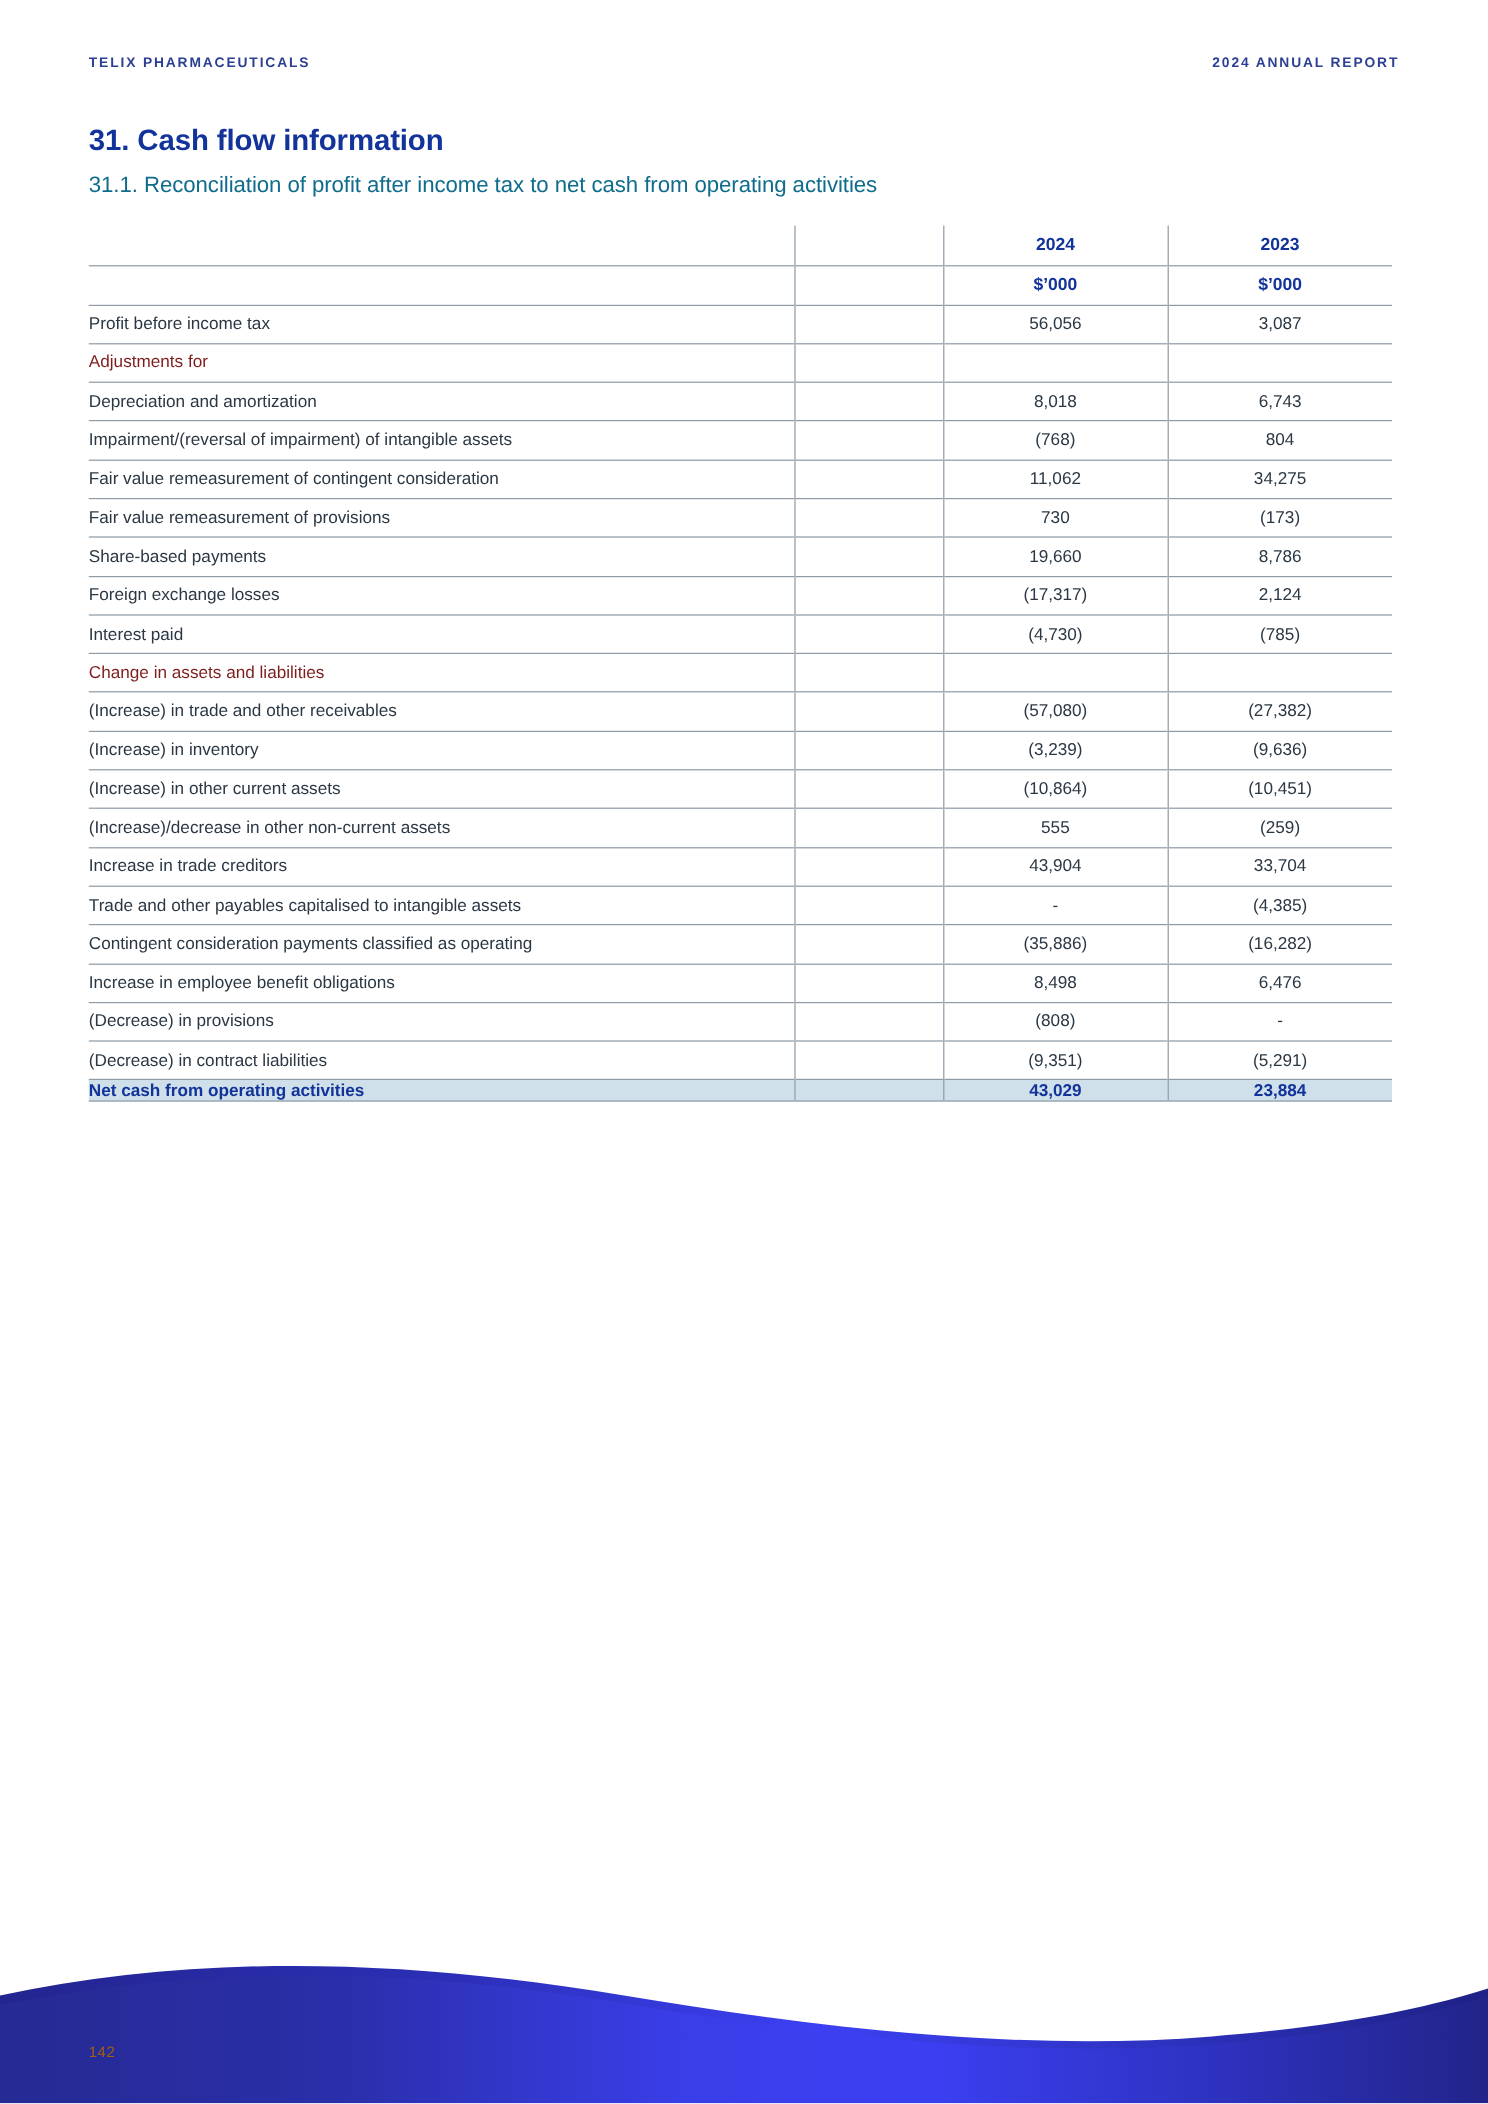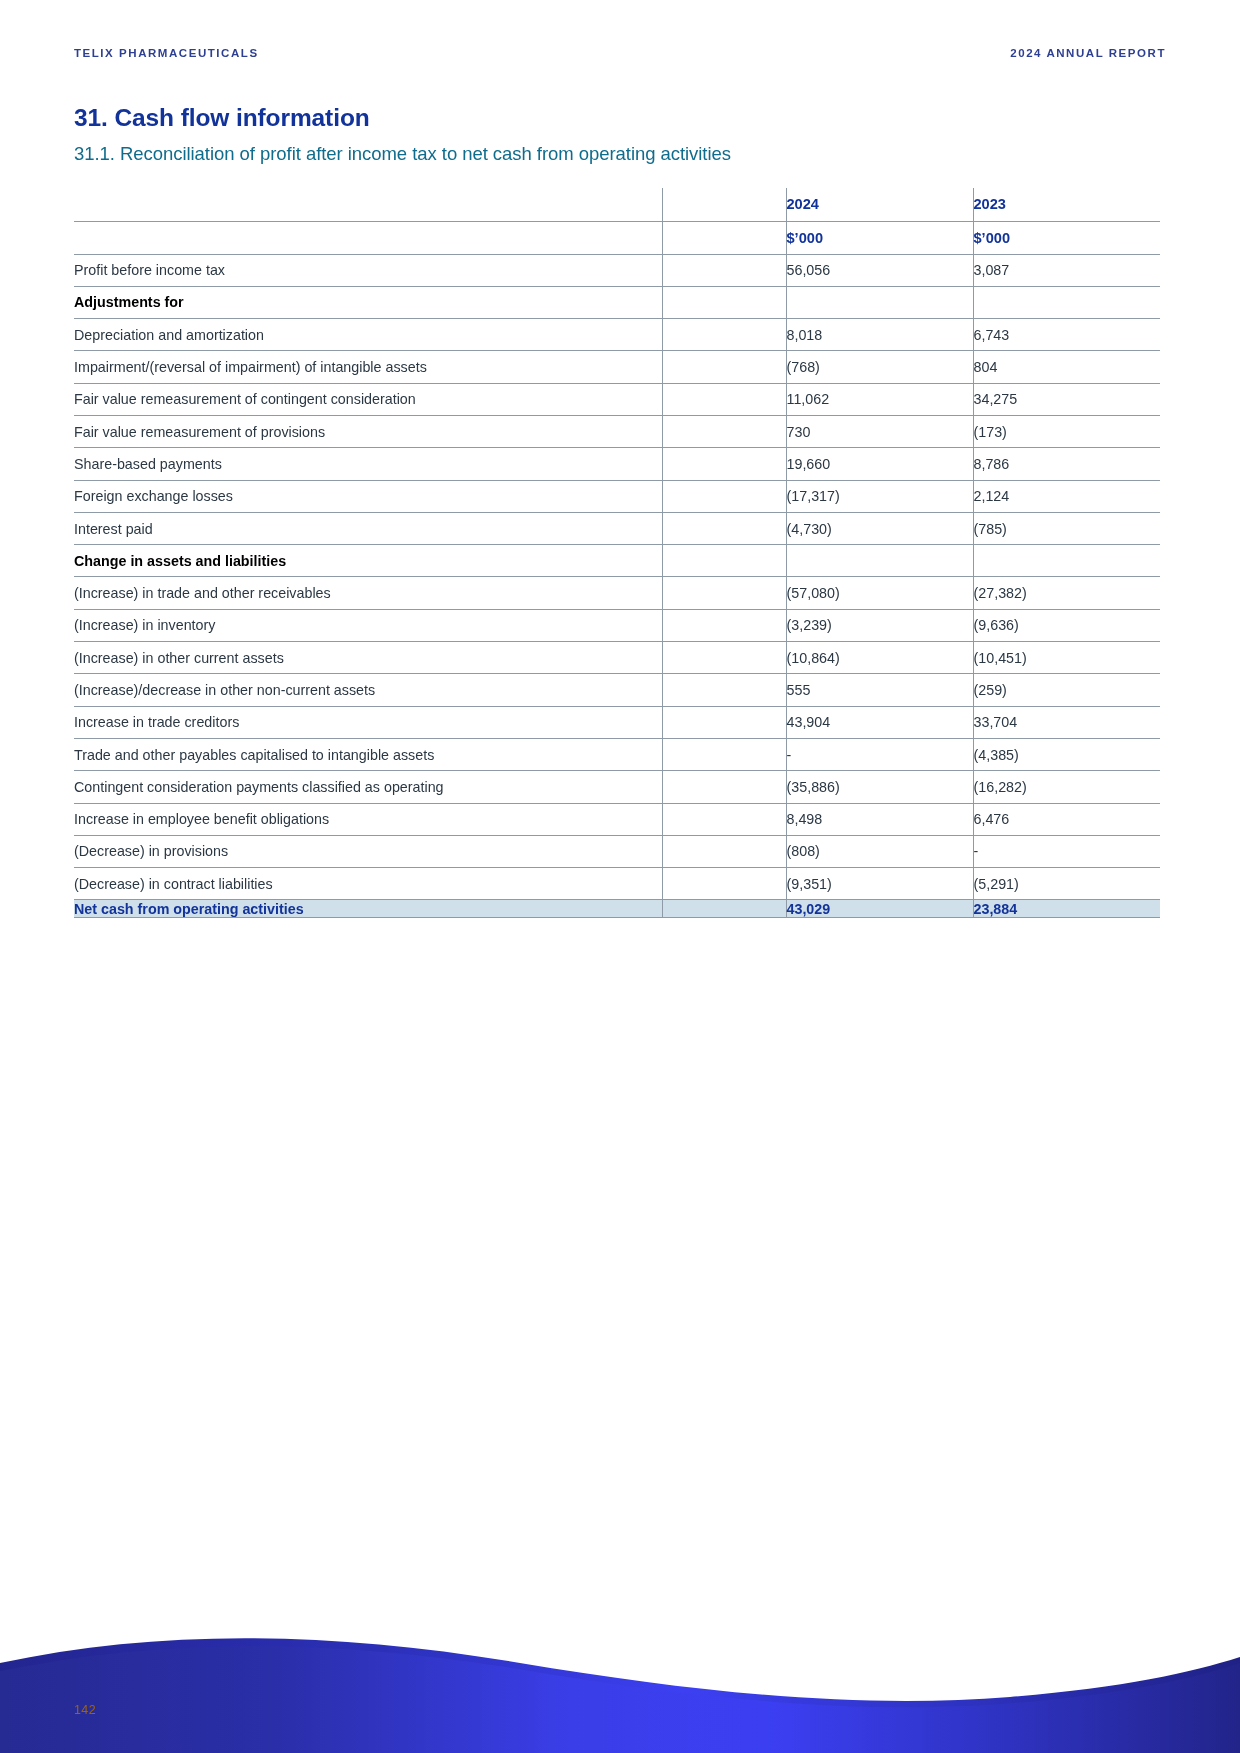--- a/index.html
+++ b/index.html
@@ -85,21 +85,21 @@
     height: 32.3px;
     box-sizing: border-box;
   }
 
   .cell-label {
     padding-left: 12px;
     text-align: left;
   }
   .cell-note { text-align: right; }
   .cell-num {
-    text-align: left;
+    text-align: center;
     padding-right: 14px;
     white-space: nowrap;
   }
 
   
   .hdr-row th {
     color: #12339a;
     font-weight: 700;
     font-size: 14.6px;
     height: 33px;
@@ -111,21 +111,21 @@
   .hdr-row.hdr-units th.cell-note { border-left: 1px solid #8e9aa6; }
 
   
   tbody tr td {
     border-top: 1px solid #8e9aa6;
   }
   tbody tr td.cell-note,
   tbody tr td.cell-num {
     border-left: 1px solid #8e9aa6;
   }
-  tbody tr.r-bold td { font-weight: 700; color: #000000; }
+  tbody tr.r-bold td { font-weight: 400; color: #7f1d1d; }
 
   tbody tr.r-total td {
     background: #cfe0ea;
     color: #12339a;
     font-weight: 700;
     border-top: 1px solid #8e9aa6;
     border-bottom: 1px solid #8e9aa6;
     height: 18px;
   }
 

